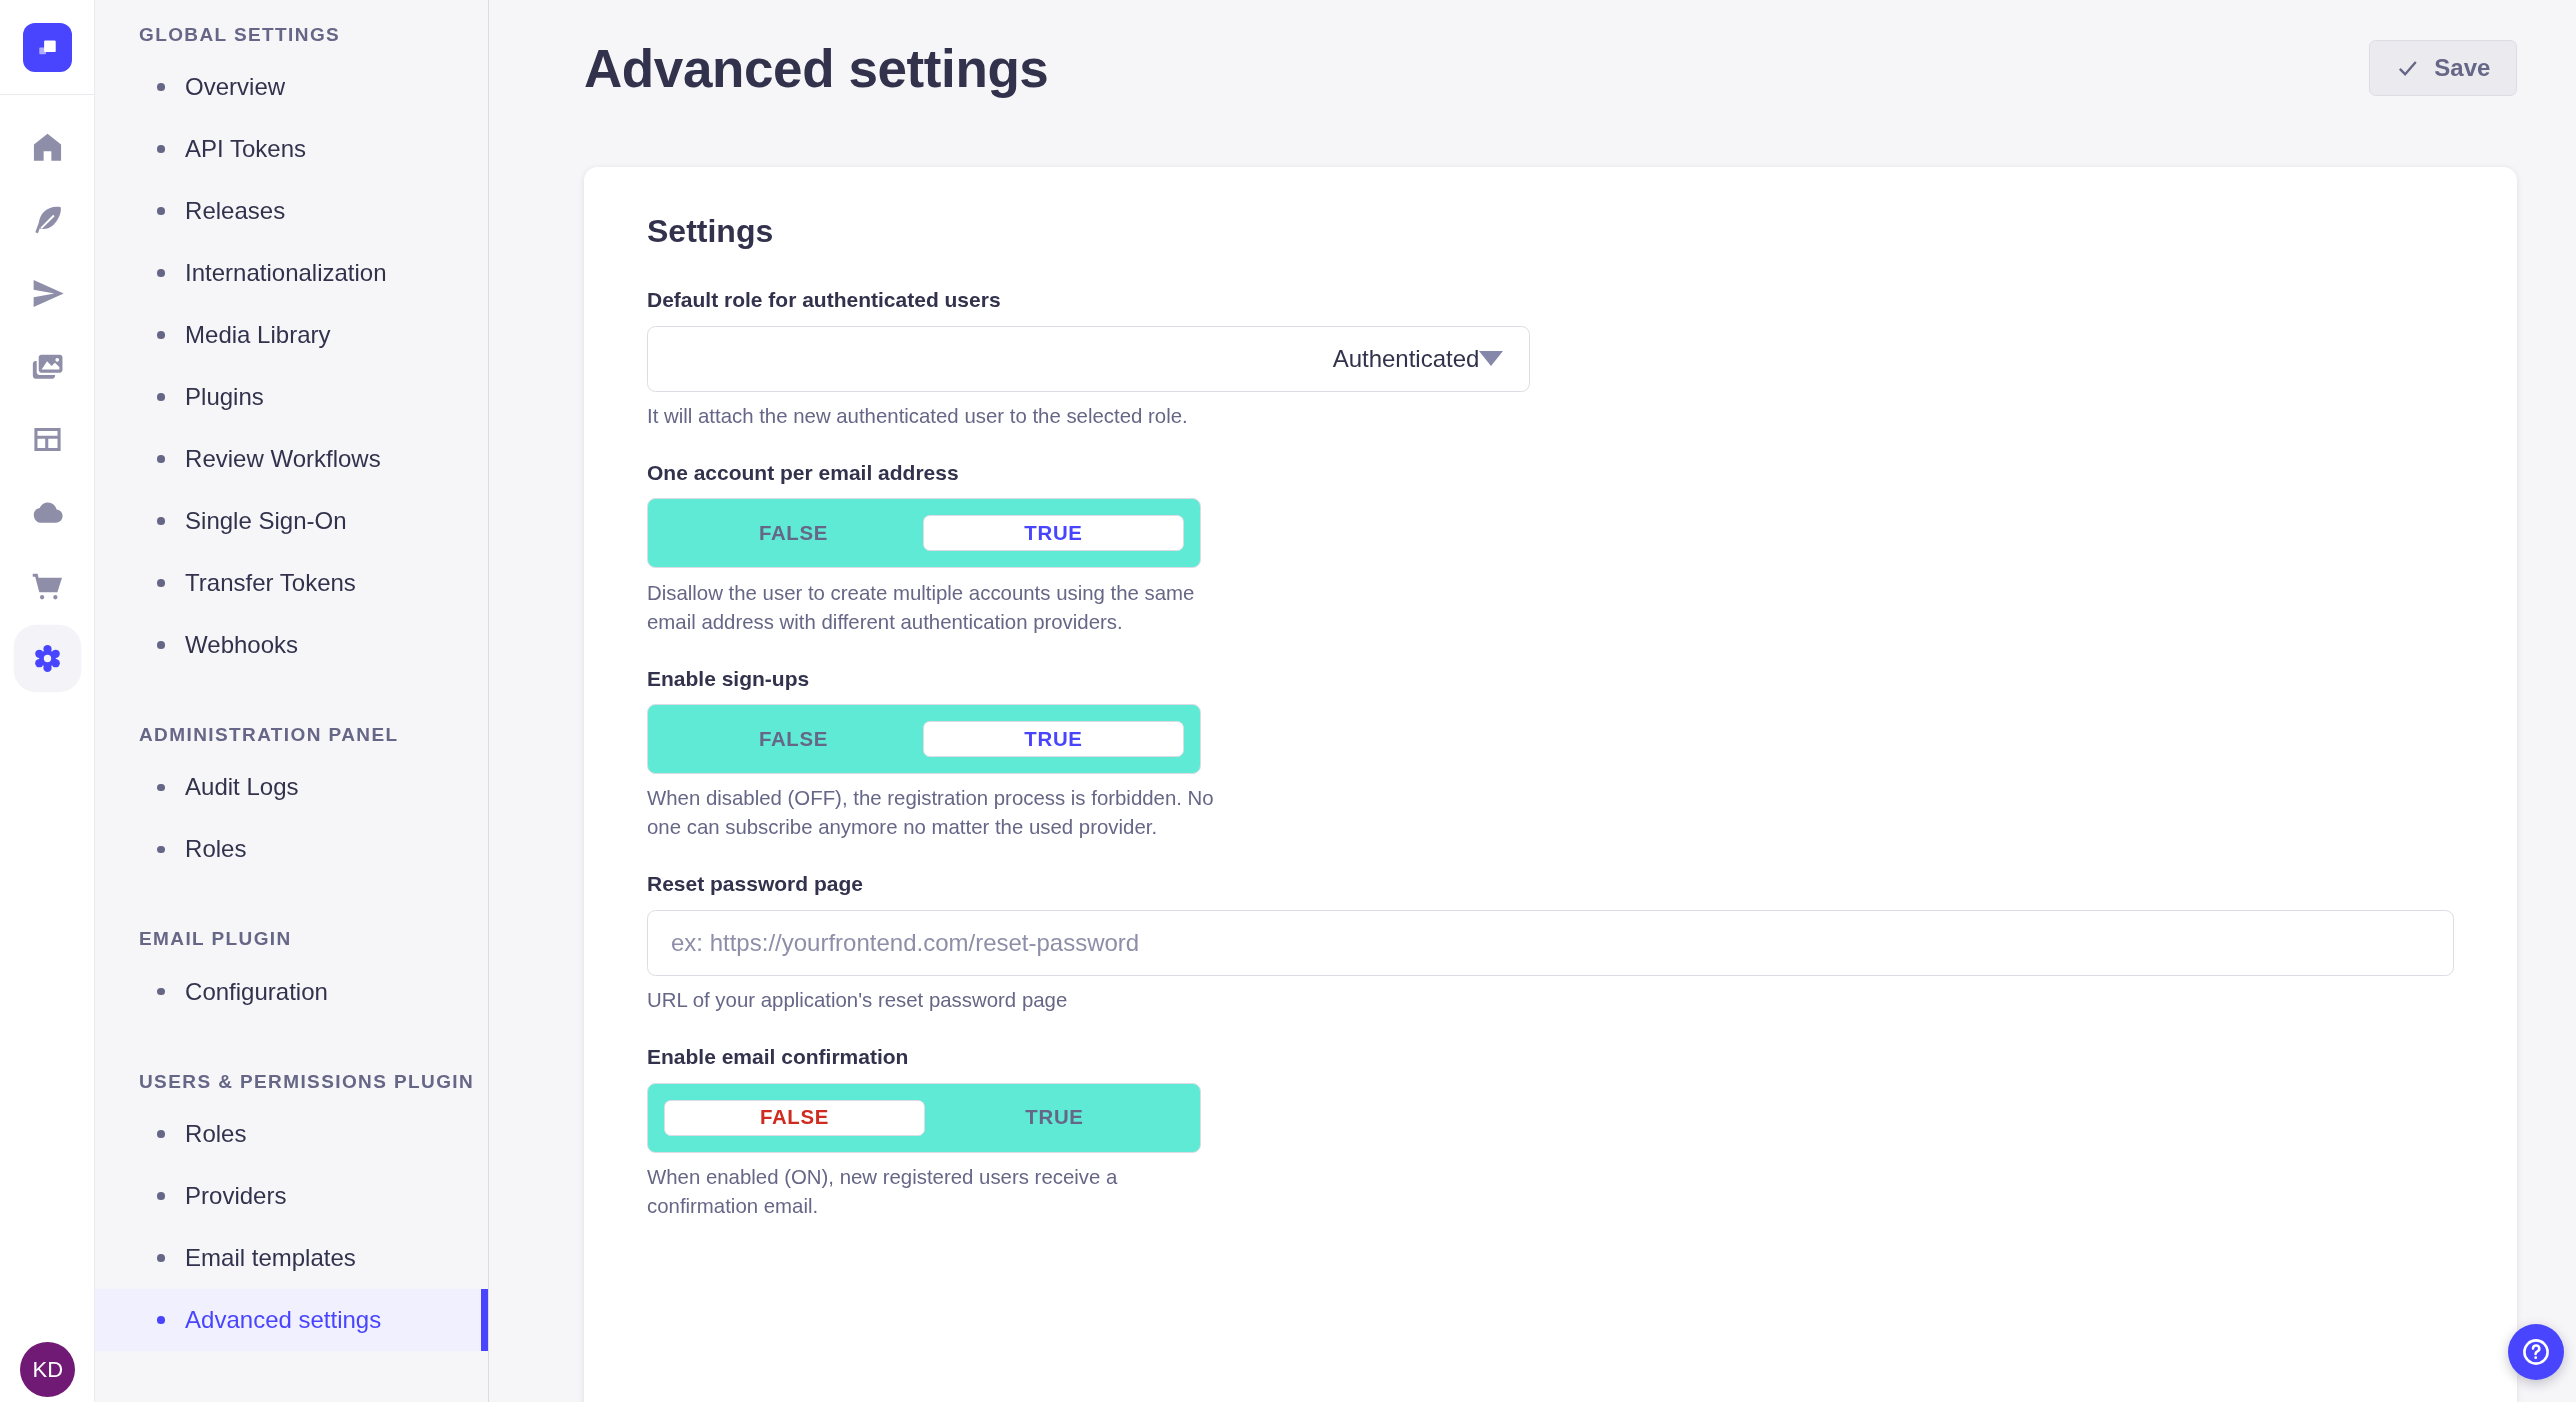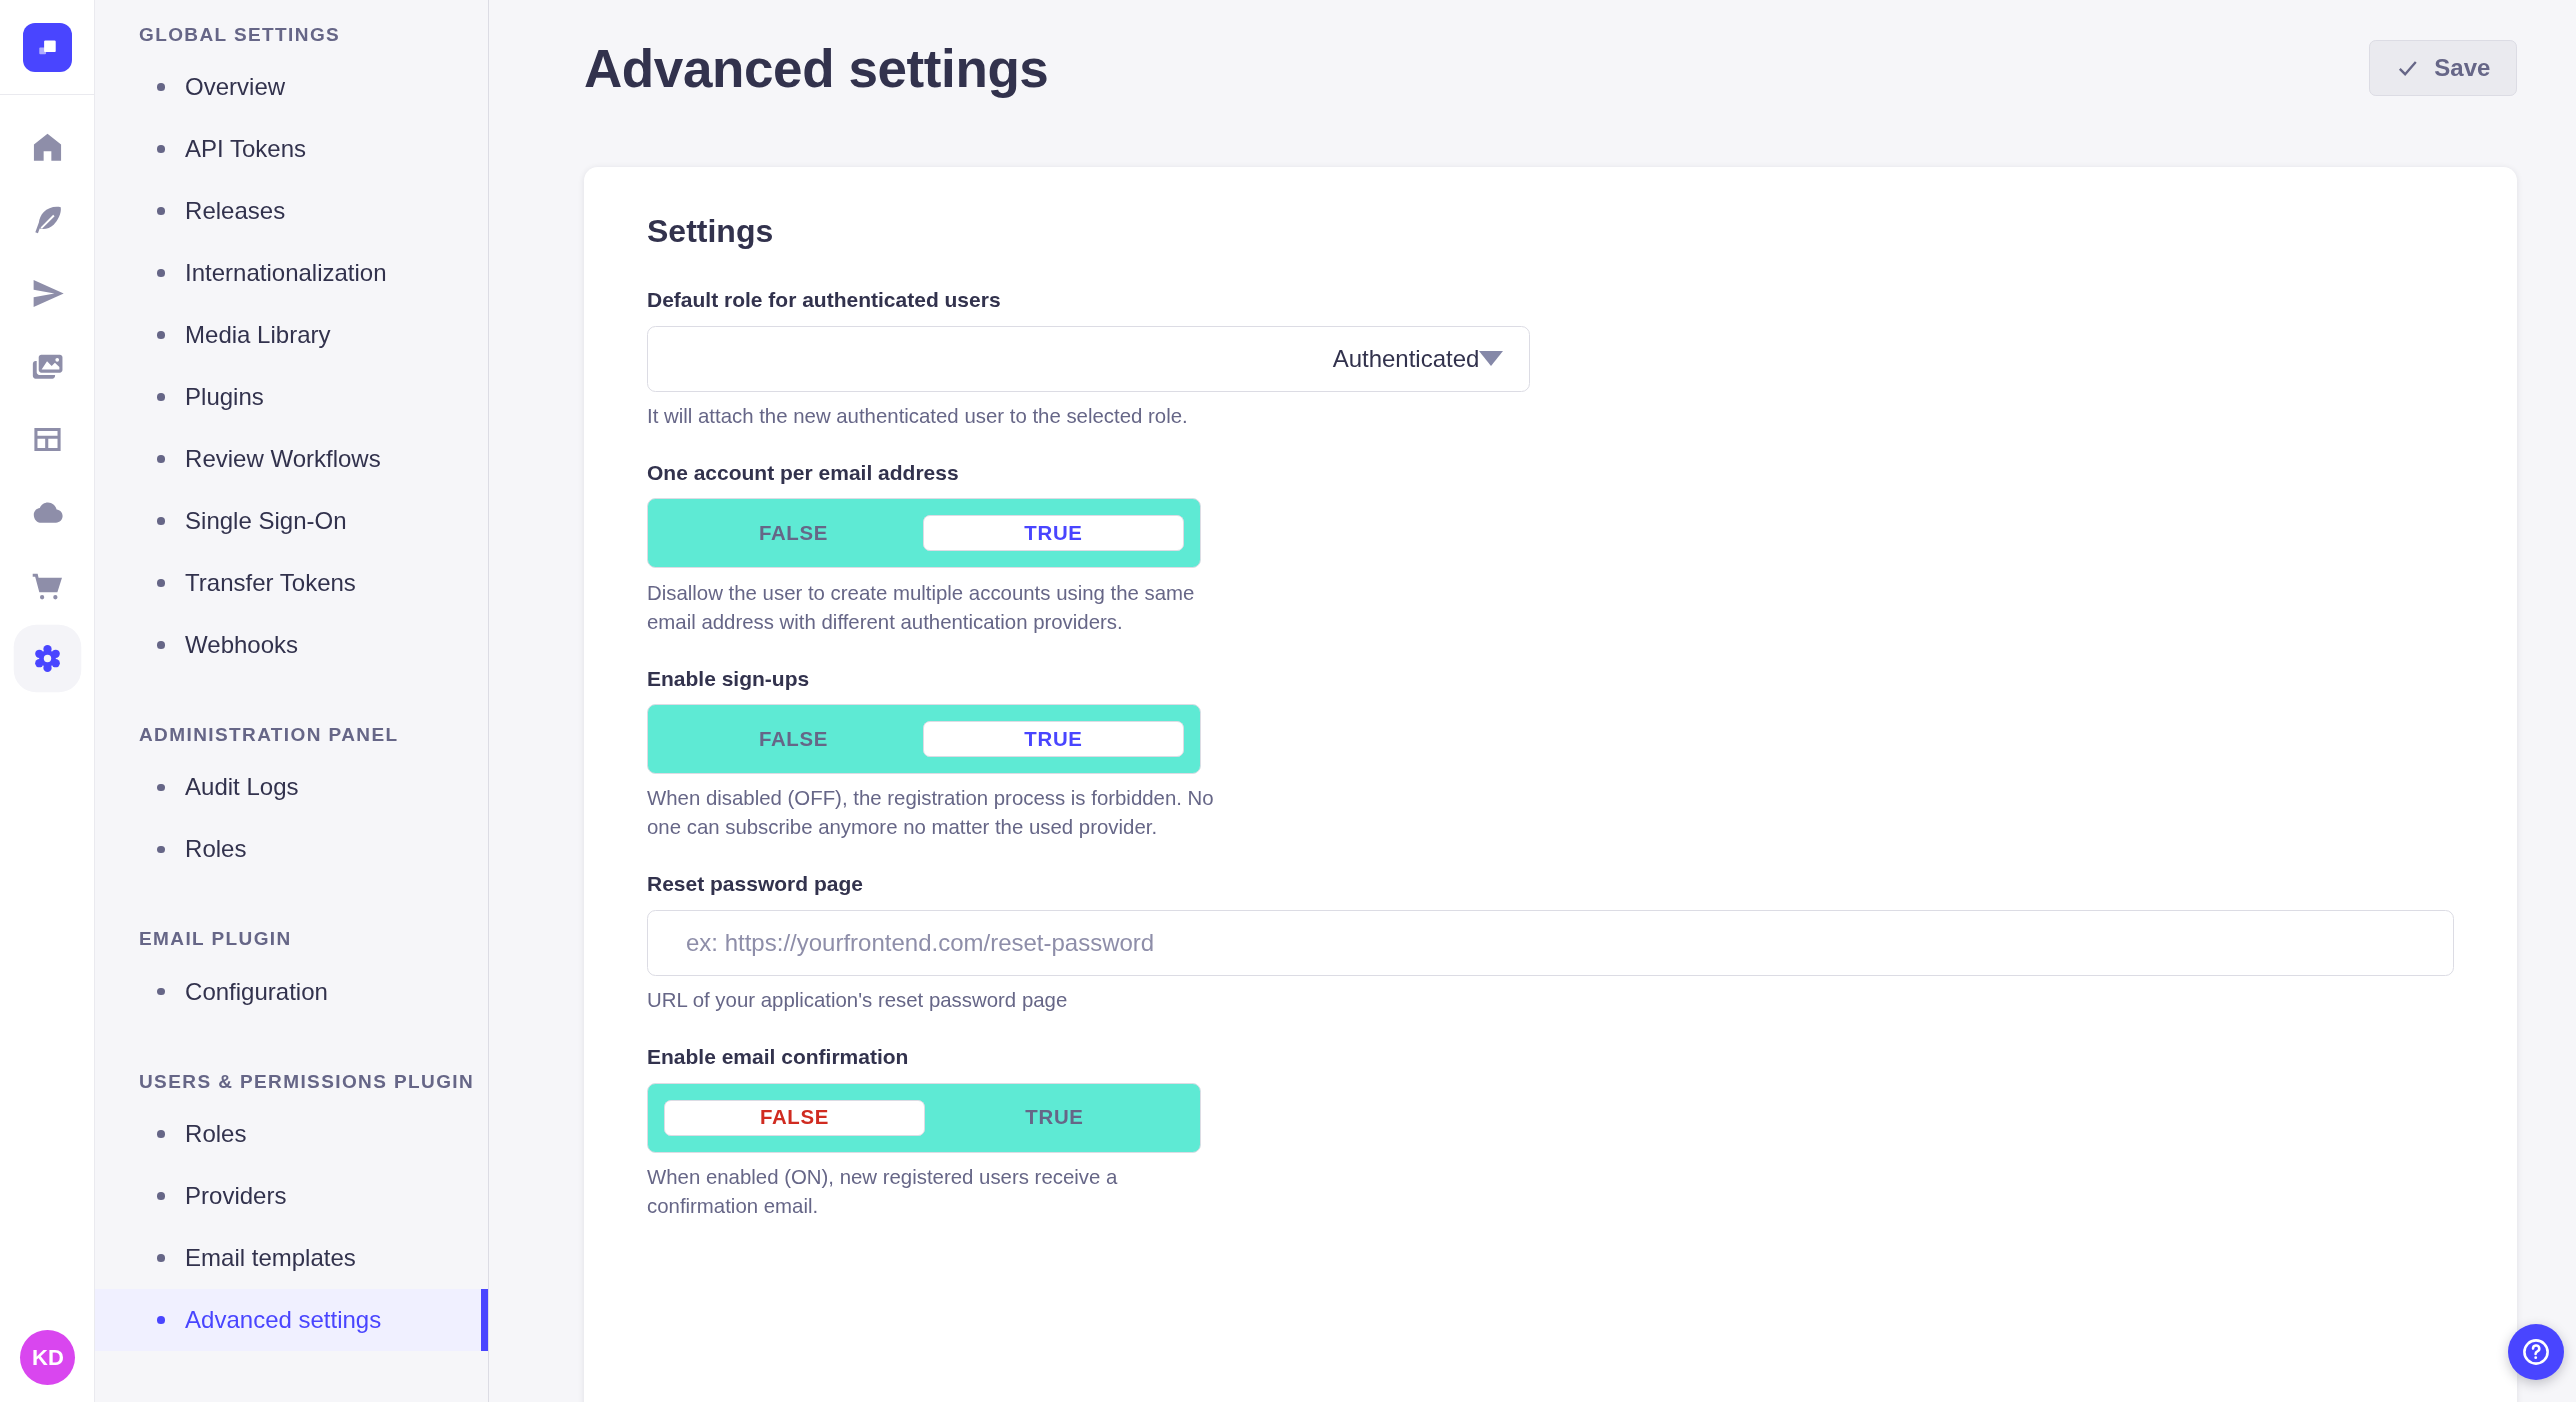--- a/index.html
+++ b/index.html
@@ -13,21 +13,21 @@
 
   
   .rail { width: 95px; flex-shrink: 0; background: #ffffff; border-right: 1.7px solid #eaeaef; position: relative; }
   .rail-logo-box { height: 95px; display: flex; align-items: center; justify-content: center; border-bottom: 1.7px solid #eaeaef; }
   .logo-btn { width: 49px; height: 49px; border: none; border-radius: 12px; background: #4945ff; display: flex; align-items: center; justify-content: center; cursor: pointer; }
   .rail-icons { display: flex; flex-direction: column; align-items: center; margin-top: 34px; gap: 36px; }
   .rail-btn { width: 37px; height: 37px; background: none; border: none; display: flex; align-items: center; justify-content: center; cursor: pointer; }
   .rail-btn svg { width: 37px; height: 37px; fill: #8e8ea9; }
   .rail-btn.active { background: #f4f4f8; box-shadow: 0 0 0 15.3px #f4f4f8; border-radius: 8.5px; }
   .rail-btn.active svg { fill: #4945ff; }
-  .avatar { position: absolute; left: 20.4px; bottom: 17px; width: 55px; height: 55px; border-radius: 50%; border: none; background: #d946ef; color: #fff; font-size: 22px; font-weight: 700; display: flex; align-items: center; justify-content: center; cursor: pointer; font-family: inherit; }
+  .avatar { position: absolute; left: 20.4px; bottom: 5px; width: 55px; height: 55px; border-radius: 50%; border: none; background: #701a75; color: #fff; font-size: 22px; font-weight: 400; display: flex; align-items: center; justify-content: center; cursor: pointer; font-family: inherit; }
 
   
   .subnav { width: 394px; flex-shrink: 0; background: #f6f6f9; border-right: 1.7px solid #dcdce4; padding-top: 24px; overflow: hidden; }
   .section-title { margin: 48px 0 10.2px 44px; font-size: 19px; font-weight: 700; letter-spacing: 1.4px; color: #666687; }
   .subnav .section:first-child .section-title { margin-top: 0; }
   .item { height: 62px; display: flex; align-items: center; padding-left: 62px; font-size: 24px; color: #32324d; cursor: pointer; position: relative; }
   .bullet { width: 7.7px; height: 7.7px; border-radius: 50%; background: #666687; margin-right: 20.4px; flex-shrink: 0; }
   .item.active { background: #f0f0ff; color: #4945ff; }
   .item.active .bullet { background: #4945ff; }
   .item.active::after { content: ""; position: absolute; right: 0; top: 0; bottom: 0; width: 6.8px; background: #4945ff; }
@@ -49,21 +49,21 @@
 
   .select { width: 883px; height: 66px; background: #fff; border: 1.7px solid #dcdce4; border-radius: 8.5px; display: flex; align-items: center; justify-content: flex-end; padding: 0 25.6px; font-size: 24px; color: #32324d; cursor: pointer; }
   .caret { width: 0; height: 0; border-left: 12.8px solid transparent; border-right: 12.8px solid transparent; border-top: 15.3px solid #8588a8; }
 
   .toggle { width: 554px; height: 70px; background: #5eead4; border: 1.7px solid #dcdce4; border-radius: 8.5px; padding: 16px; display: flex; }
   .opt { flex: 1; display: flex; align-items: center; justify-content: center; background: transparent; border: none; border-radius: 6.8px; font-size: 20.4px; font-weight: 600; letter-spacing: 0.7px; color: #666687; font-family: inherit; cursor: pointer; }
   .opt.sel { background: #ffffff; border: 1.7px solid #dcdce4; }
   .opt.sel.true  { color: #4945ff; }
   .opt.sel.false { color: #d02b20; }
 
-  .text-input { width: 100%; height: 66px; border: 1.7px solid #dcdce4; border-radius: 8.5px; padding: 0 38px; font-size: 24px; color: #32324d; background: #fff; font-family: inherit; }
+  .text-input { width: 100%; height: 66px; border: 1.7px solid #dcdce4; border-radius: 8.5px; padding: 0 23px; font-size: 24px; color: #32324d; background: #fff; font-family: inherit; }
   .text-input::placeholder { color: #8e8ea9; }
   .text-input:disabled { background: #eaeaef; }
 
   .help-btn { position: fixed; right: 12px; bottom: 22px; width: 56px; height: 56px; border-radius: 50%; border: none; background: #4945ff; display: flex; align-items: center; justify-content: center; cursor: pointer; box-shadow: 0 3.4px 12px rgba(33,33,52,0.25); }
 </style>
 </head>
 <body>
 
 <aside class="rail">
   <div class="rail-logo-box">

